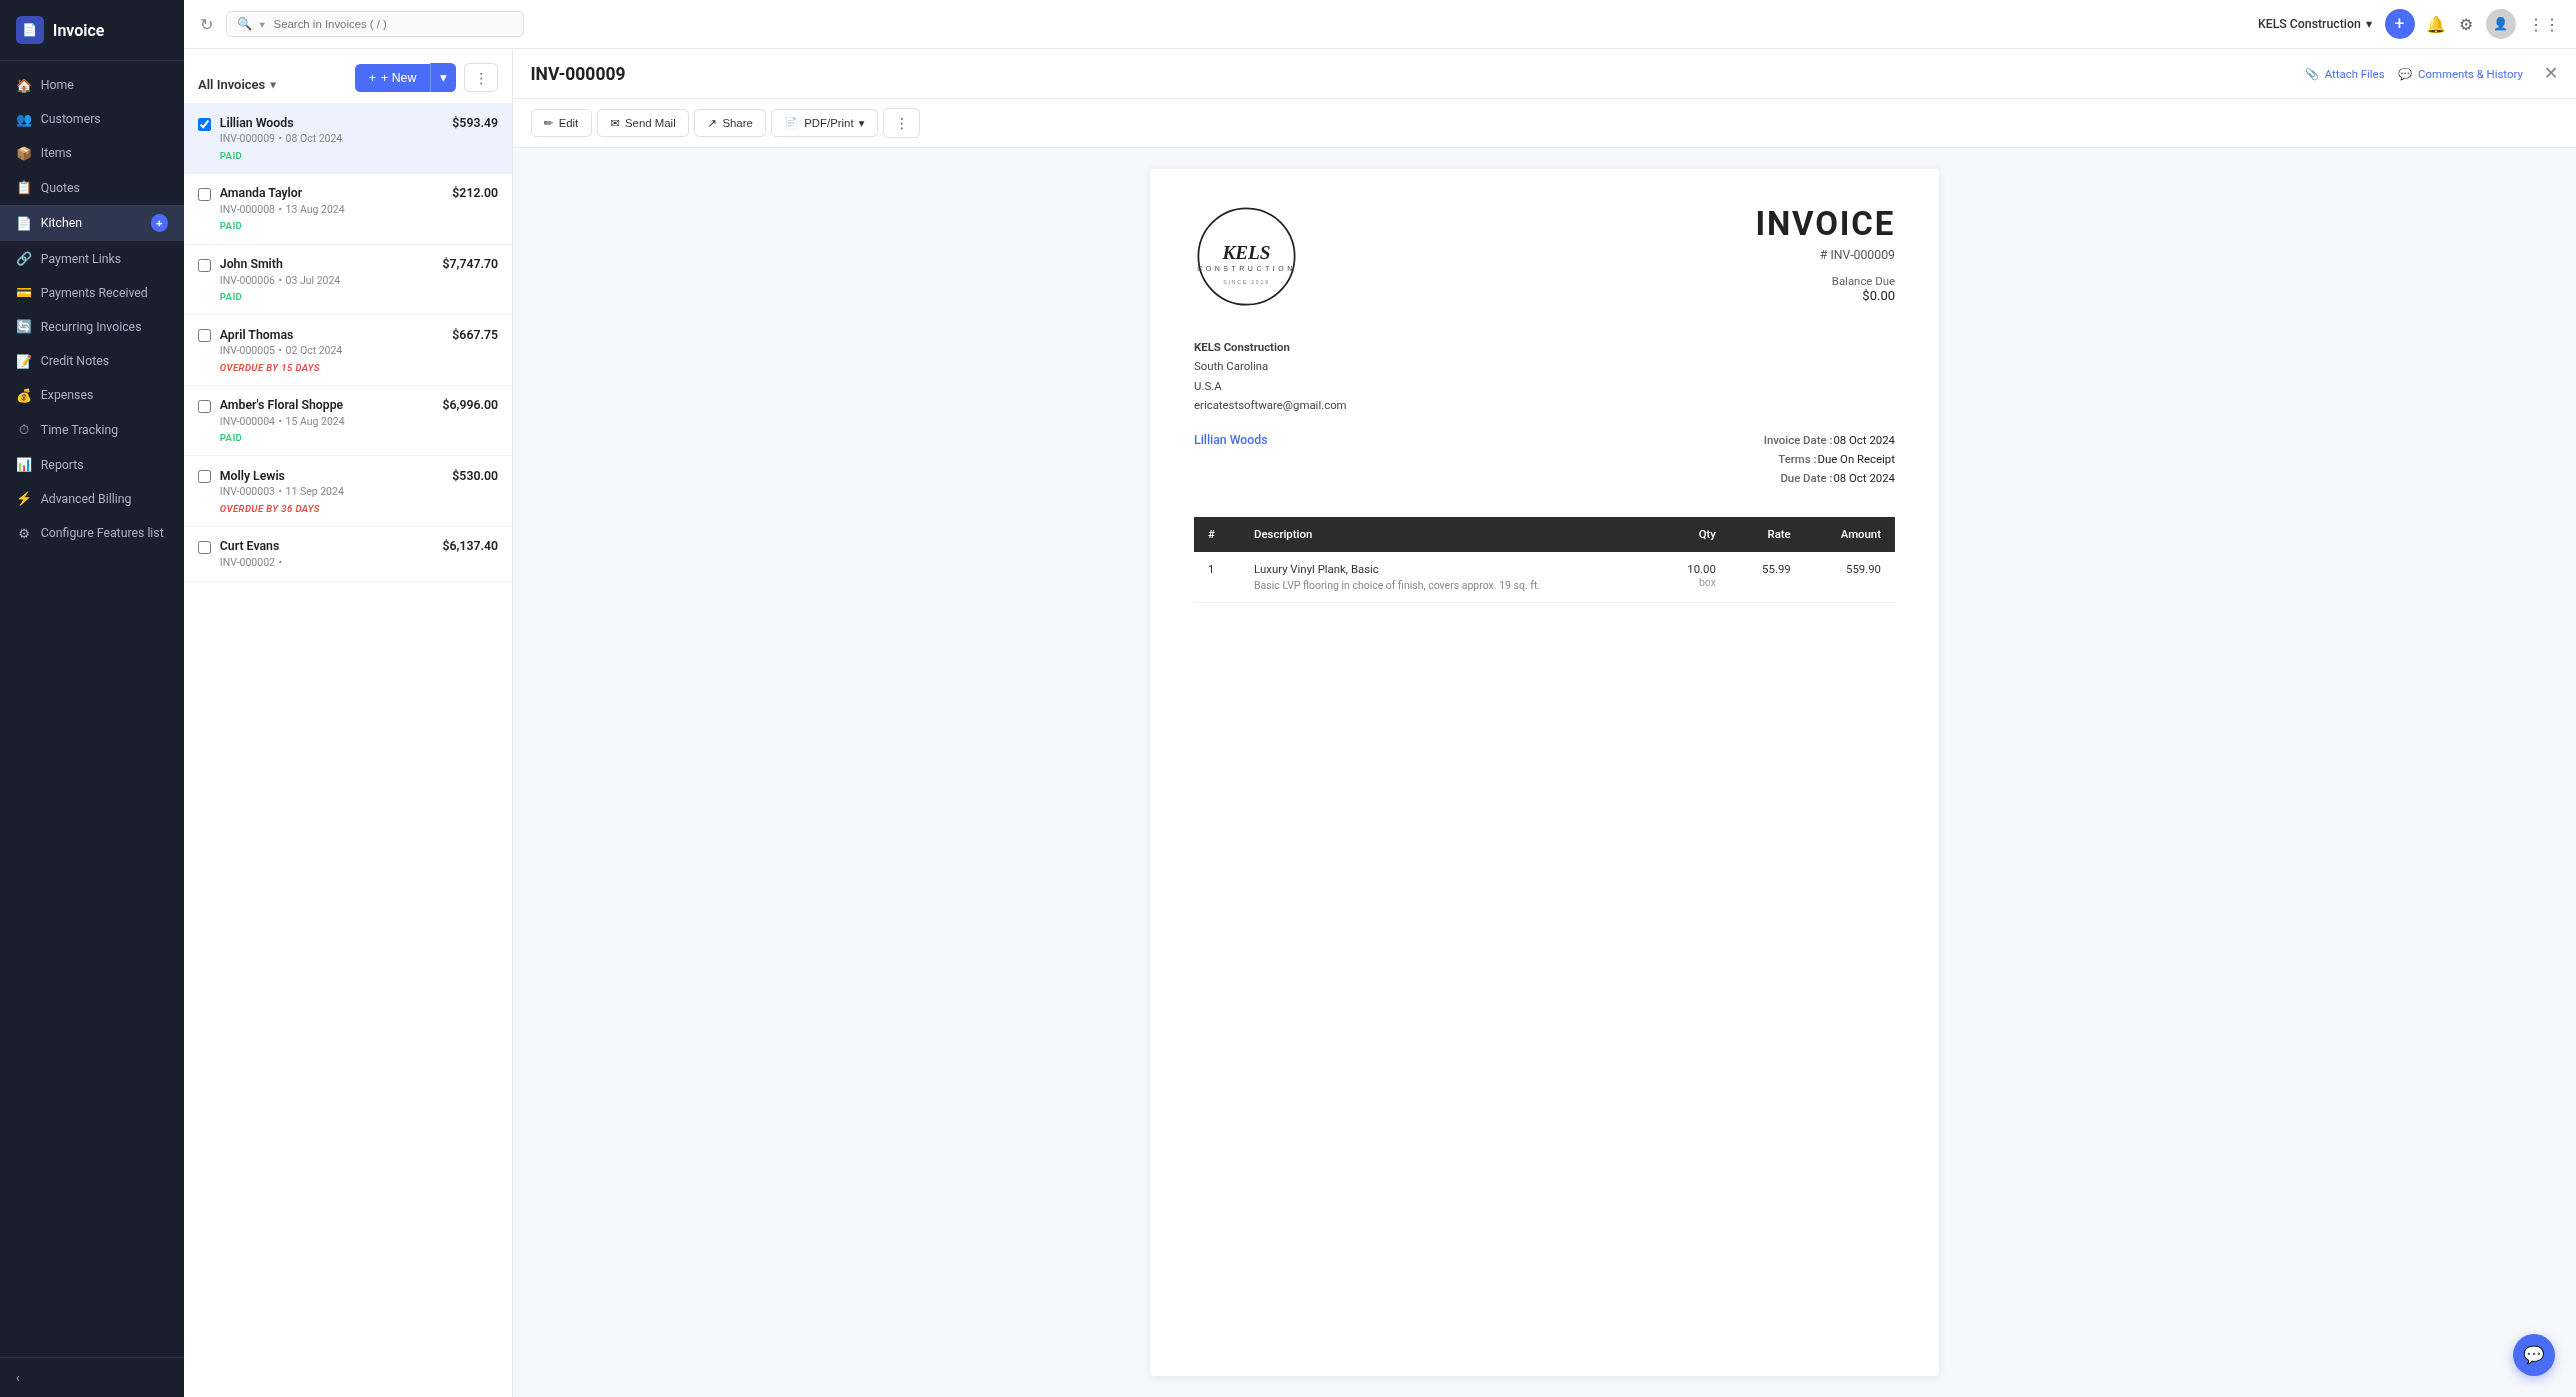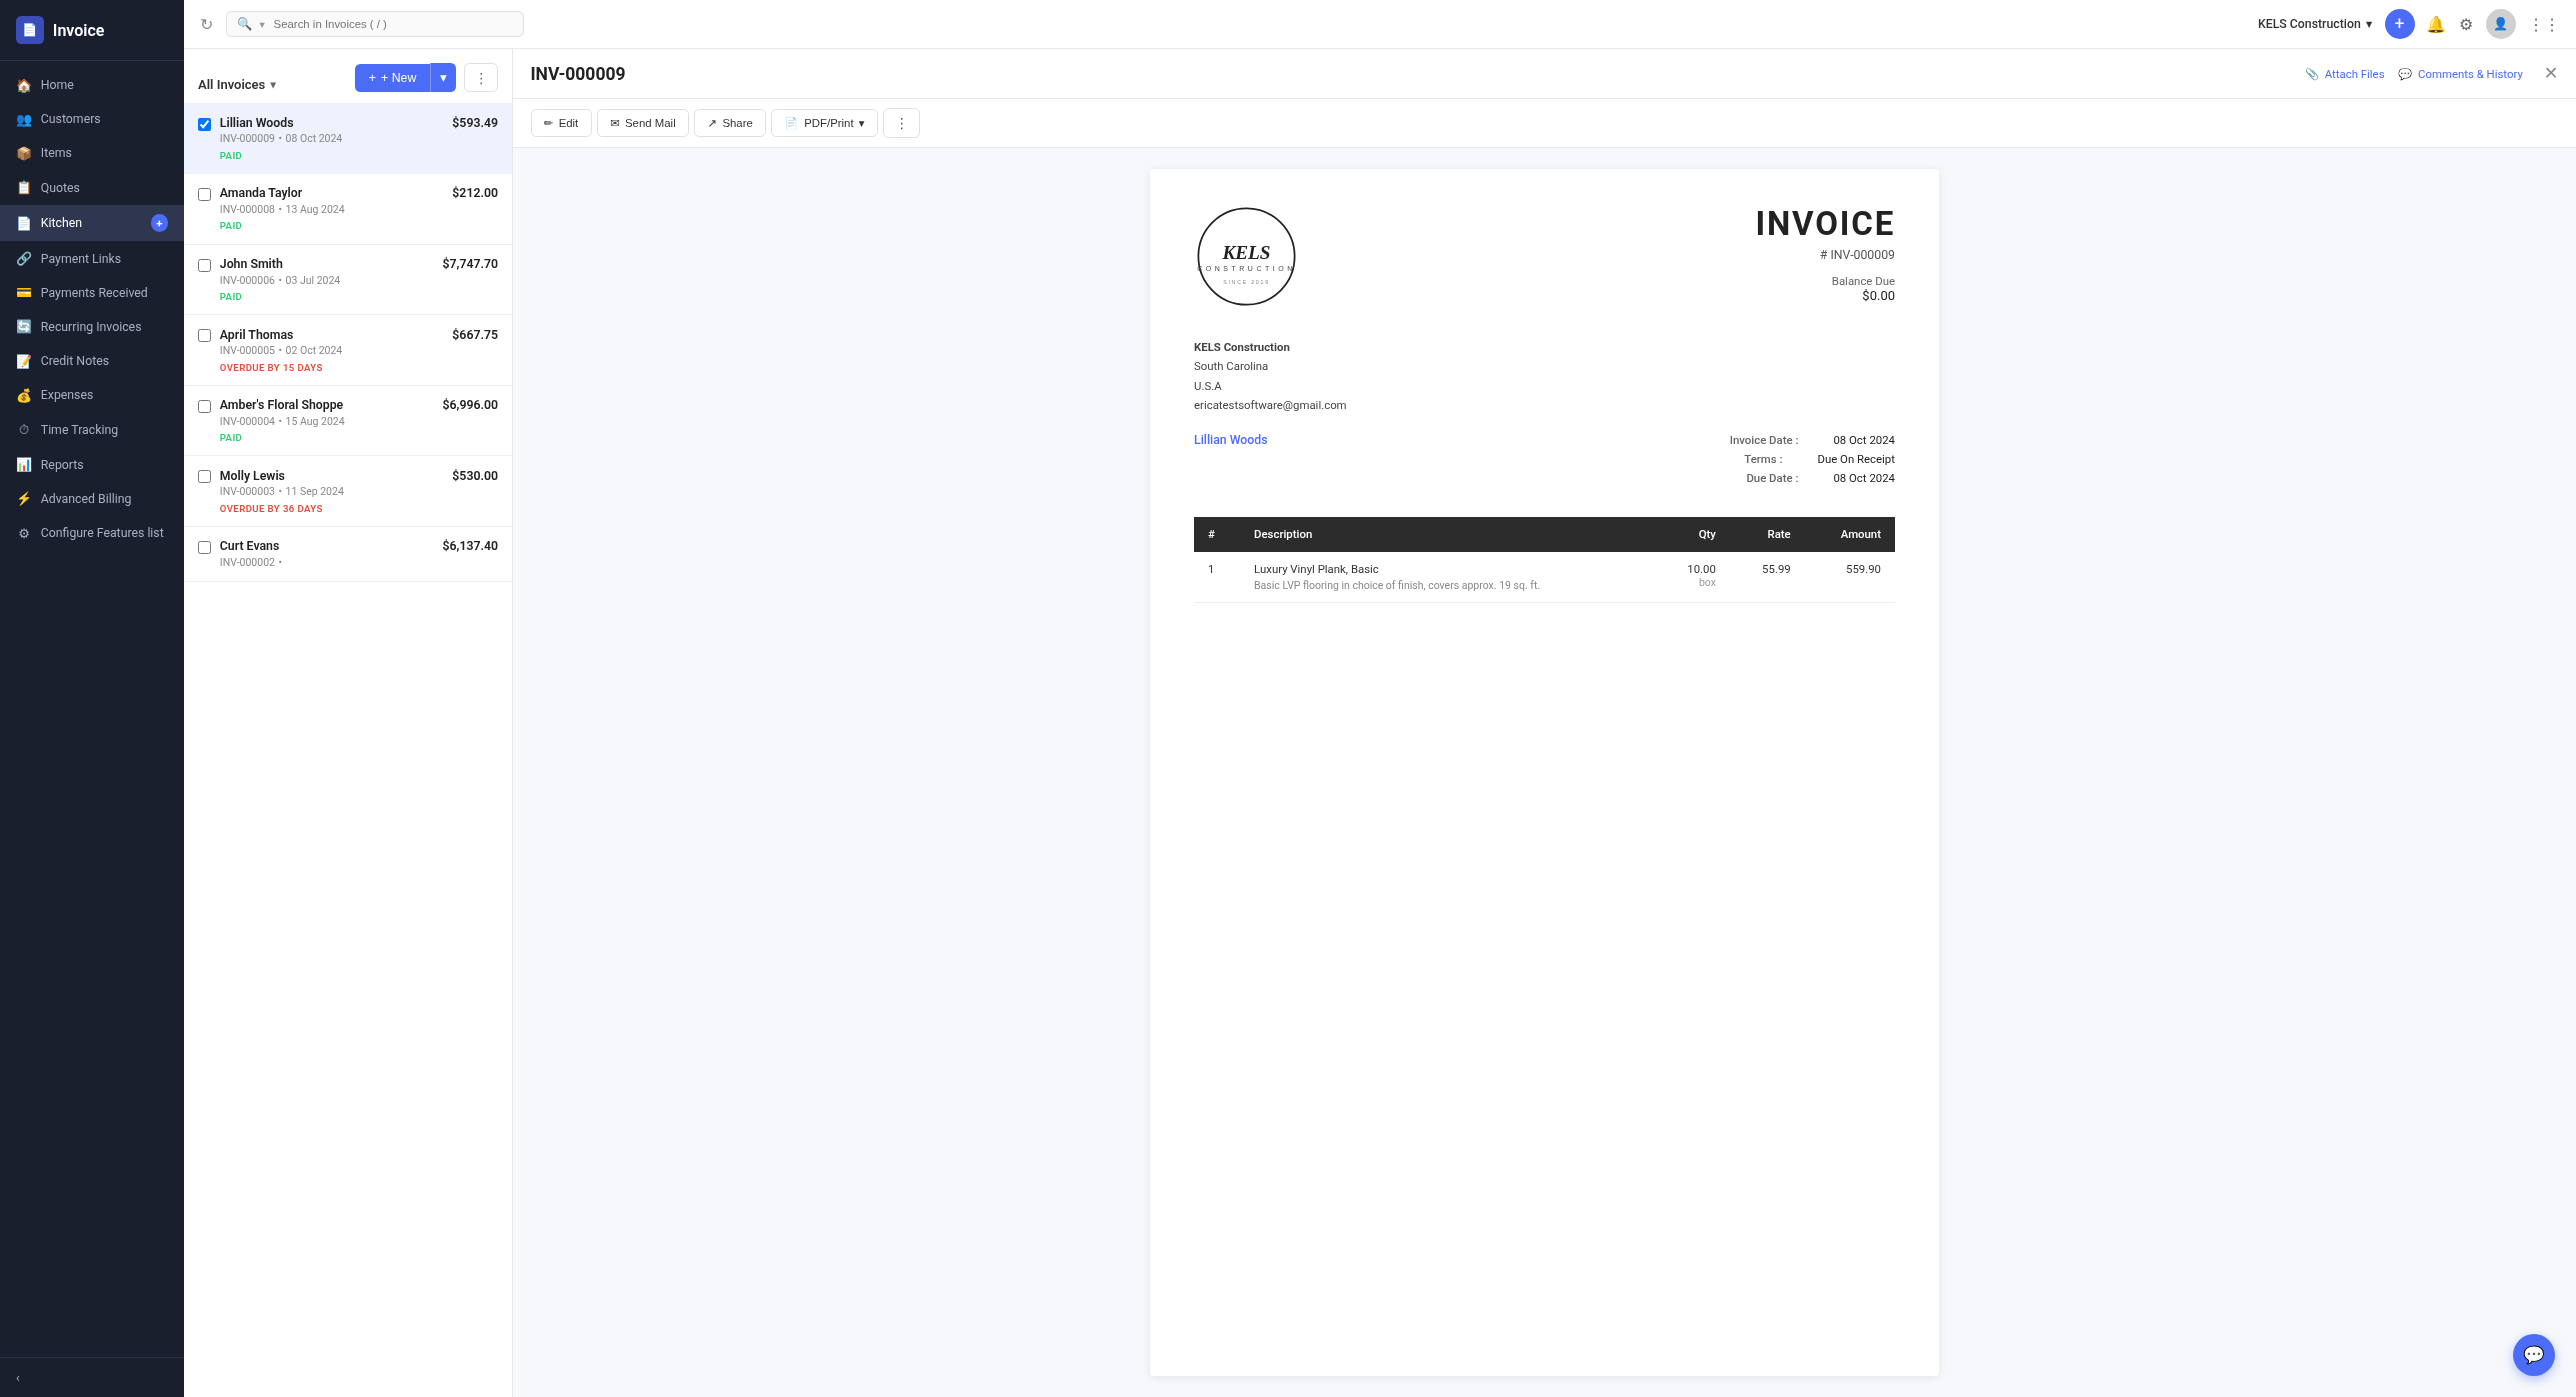--- a/index.html
+++ b/index.html
@@ -47,21 +47,21 @@
     .invoice-item { display: flex; align-items: flex-start; padding: 12.3px 14px; border-bottom: 0.9px solid #f0f0f0; cursor: pointer; gap: 8.8px; }
     .invoice-item.selected { background: #eef2ff; }
     .invoice-checkbox { margin-top: 1.8px; cursor: pointer; }
     .invoice-info { flex: 1; }
     .invoice-customer { font-weight: 600; color: #222; font-size: 12.3px; }
     .invoice-meta { font-size: 10.5px; color: #888; margin-top: 2.6px; }
     .invoice-meta .dot { margin: 0 3.5px; }
     .invoice-status { margin-top: 4.4px; font-size: 9.6px; font-weight: 600; text-transform: uppercase; letter-spacing: 0.4px; }
     .invoice-status.paid { color: #2ecc71; }
     .invoice-status.draft { color: #999; }
-    .invoice-status.overdue { color: #e74c3c; }
+    .invoice-status.overdue { color: #e74c3c; font-style: italic; }
     .invoice-amount { font-weight: 600; color: #222; font-size: 12.3px; white-space: nowrap; }
 
     
     .invoice-detail-panel { flex: 1; background: #f7f8fb; display: flex; flex-direction: column; overflow: hidden; }
     .detail-header { background: #fff; border-bottom: 0.9px solid #e8e8e8; padding: 14px 17.5px; display: flex; align-items: center; gap: 14px; flex-shrink: 0; }
     .detail-title { font-size: 17.5px; font-weight: 700; color: #222; }
     .detail-actions-right { margin-left: auto; display: flex; align-items: center; gap: 14px; }
     .detail-action-link { display: flex; align-items: center; gap: 5.3px; color: #4a6cf7; font-size: 11.4px; cursor: pointer; text-decoration: none; }
     .detail-close { background: none; border: none; font-size: 17.5px; color: #888; cursor: pointer; margin-left: 7px; }
     .detail-toolbar { background: #fff; border-bottom: 0.9px solid #e8e8e8; padding: 8.8px 17.5px; display: flex; align-items: center; gap: 5.3px; flex-shrink: 0; }
@@ -78,21 +78,21 @@
     .doc-invoice-title { font-size: 33px; font-weight: 700; color: #222; letter-spacing: 1.8px; }
     .doc-invoice-num { font-size: 12.3px; color: #555; margin-top: 5.3px; }
     .doc-balance { margin-top: 12.3px; }
     .doc-balance-label { font-size: 11.4px; color: #666; }
     .doc-balance-amount { font-size: 13px; font-weight: 400; color: #222; }
     .doc-from { margin-bottom: 17.5px; }
     .doc-from p { font-size: 11.4px; color: #444; line-height: 1.7; }
     .doc-info-grid { display: flex; justify-content: space-between; align-items: flex-start; margin-bottom: 26px; }
     .doc-customer-link { color: #4a6cf7; font-size: 12.3px; cursor: pointer; text-decoration: none; font-weight: 500; }
     .doc-dates { text-align: right; }
-    .doc-date-row { display: flex; justify-content: flex-end; gap: 35px; font-size: 11.4px; color: #444; margin-bottom: 5.3px; align-items: center; }
+    .doc-date-row { display: flex; justify-content: flex-end; gap: 1px; font-size: 11.4px; color: #444; margin-bottom: 5.3px; align-items: center; }
     .doc-date-label { color: #666; font-weight: 500; }
     .doc-date-value { color: #222; }
     .doc-table { width: 100%; border-collapse: collapse; margin-bottom: 17.5px; }
     .doc-table thead tr { background: #2c2c2c; color: #fff; }
     .doc-table thead th { padding: 10.5px 14px; text-align: left; font-size: 11.4px; font-weight: 500; }
     .doc-table thead th:last-child, .doc-table thead th:nth-child(3), .doc-table thead th:nth-child(4) { text-align: right; }
     .doc-table tbody tr { border-bottom: 0.9px solid #eee; }
     .doc-table tbody td { padding: 10.5px 14px; font-size: 11.4px; color: #333; vertical-align: top; }
     .doc-table tbody td:last-child, .doc-table tbody td:nth-child(3), .doc-table tbody td:nth-child(4) { text-align: right; }
     .doc-item-desc { color: #888; font-size: 10.5px; margin-top: 2.6px; }

